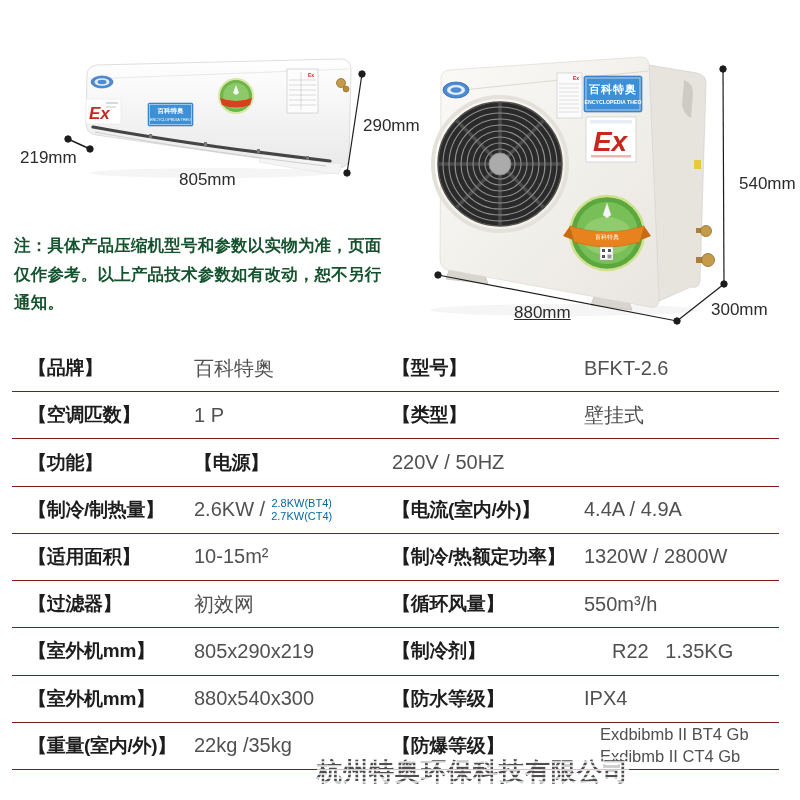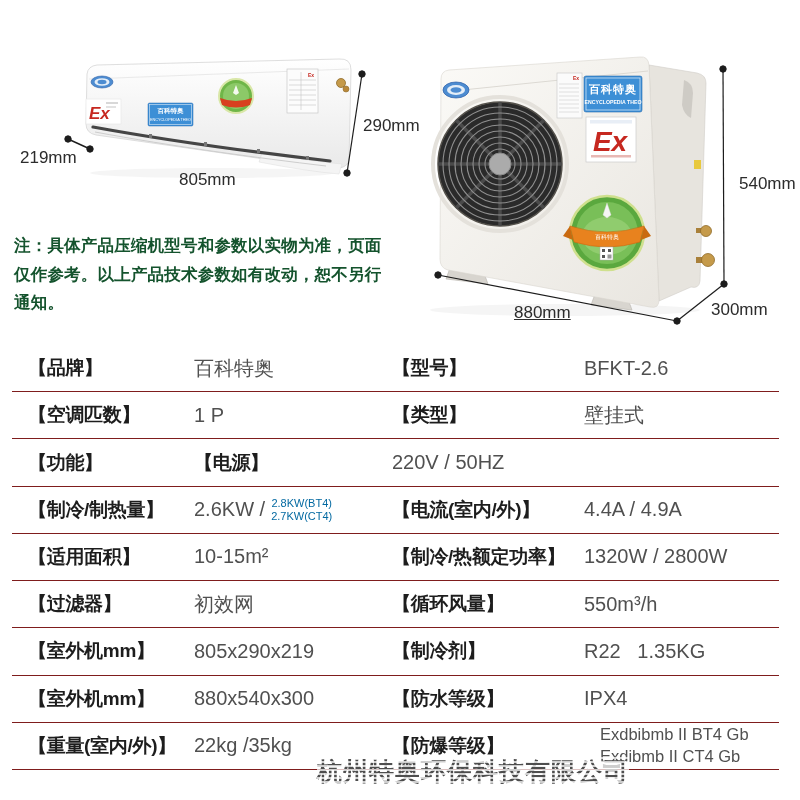--- a/index.html
+++ b/index.html
@@ -10,21 +10,21 @@
   .dim{position:absolute;font-size:17px;color:#2c2c2c;white-space:nowrap;}
   .note{position:absolute;left:14px;top:231px;width:384px;font-size:16.5px;line-height:28.5px;
         color:#14532d;white-space:pre-line;letter-spacing:.2px;font-weight:bold;}
   .spec-table{position:absolute;left:12px;top:345px;width:767px;height:425px;
               display:grid;grid-auto-rows:1fr;}
   .srow{display:grid;grid-template-columns:182px 198px 192px 1fr;align-items:center;
         border-bottom:1px solid #7f1d1d;}
   .slabel{font-weight:700;font-size:19px;color:#1d1d1d;padding-left:16px;white-space:nowrap;letter-spacing:-.3px;}
   .slabel.right{padding-left:0;}
   .sval{font-size:20px;color:#505050;white-space:nowrap;}
-  .sval.pre{white-space:pre;}
+  .sval.pre{white-space:pre;margin-left:28px;}
   .combo{display:flex;align-items:center;gap:6px;}
   .frac{display:inline-flex;flex-direction:column;font-size:11px;line-height:1.2;color:#0369a1;align-items:center;}
   .twolines{font-size:16.5px;line-height:1.3;margin-left:16px;}
   .twolines span{display:block;}
   .watermark{position:absolute;left:317px;top:755px;font-size:25px;font-weight:700;
              color:#4e4e4e;letter-spacing:1px;white-space:nowrap;}
   .watermark::after{content:"";position:absolute;inset:0;pointer-events:none;
     background:repeating-linear-gradient(180deg,rgba(255,255,255,0) 0 2px,rgba(255,255,255,.72) 2px 4px);}
 </style>
 </head>

